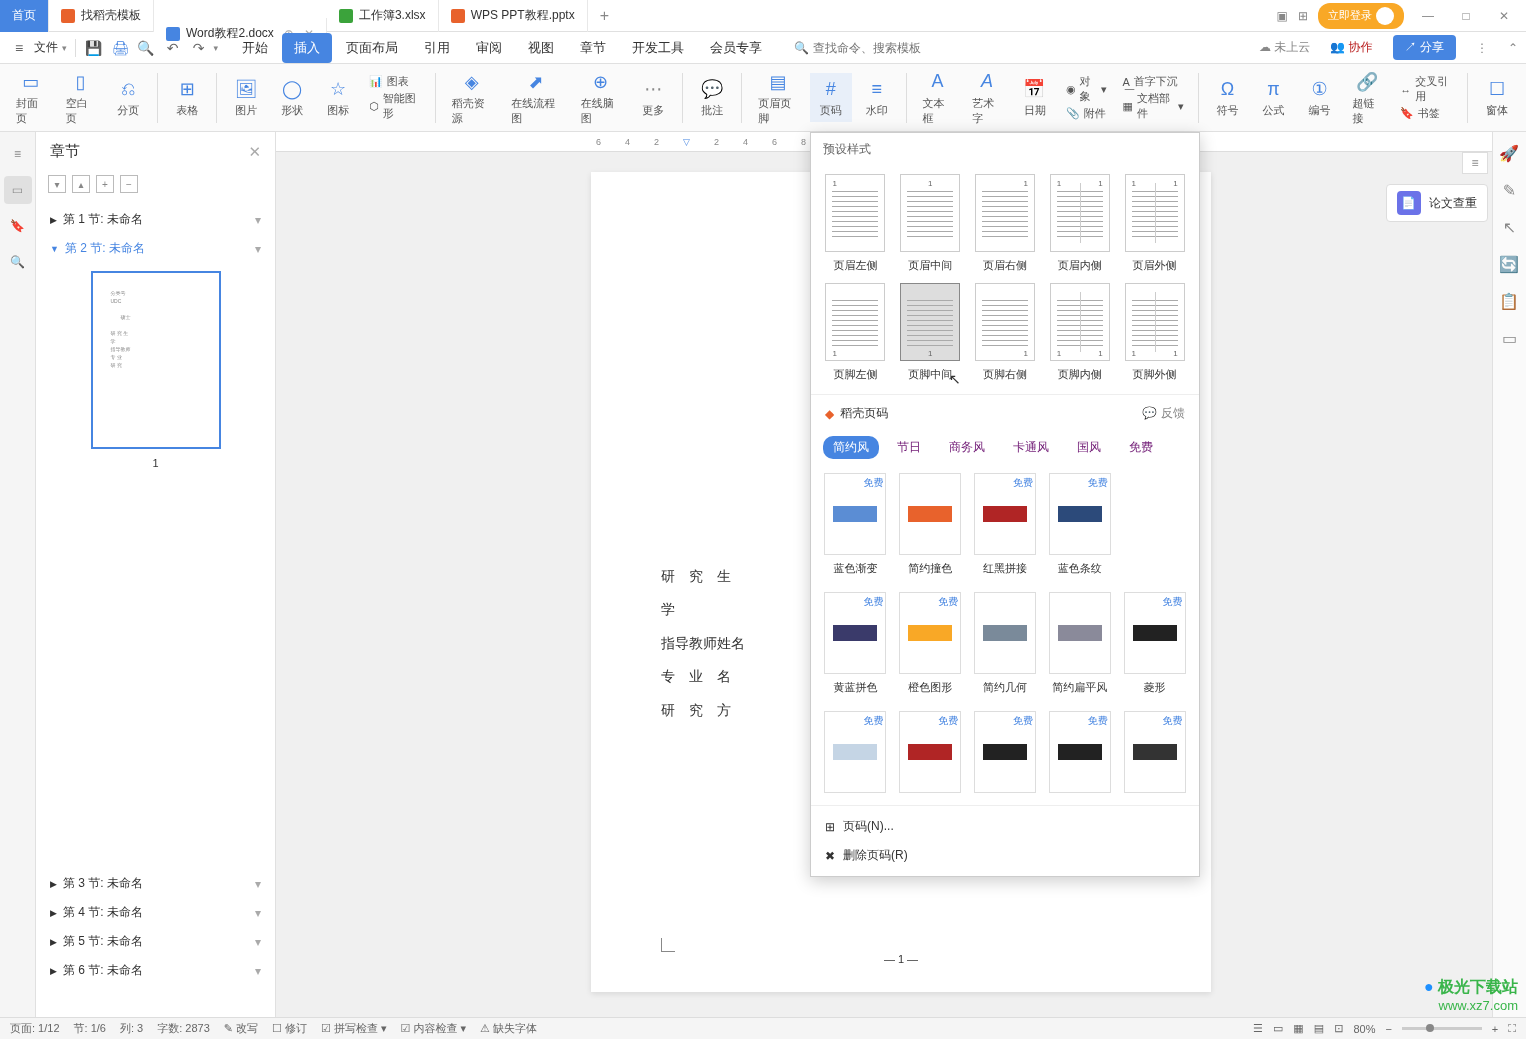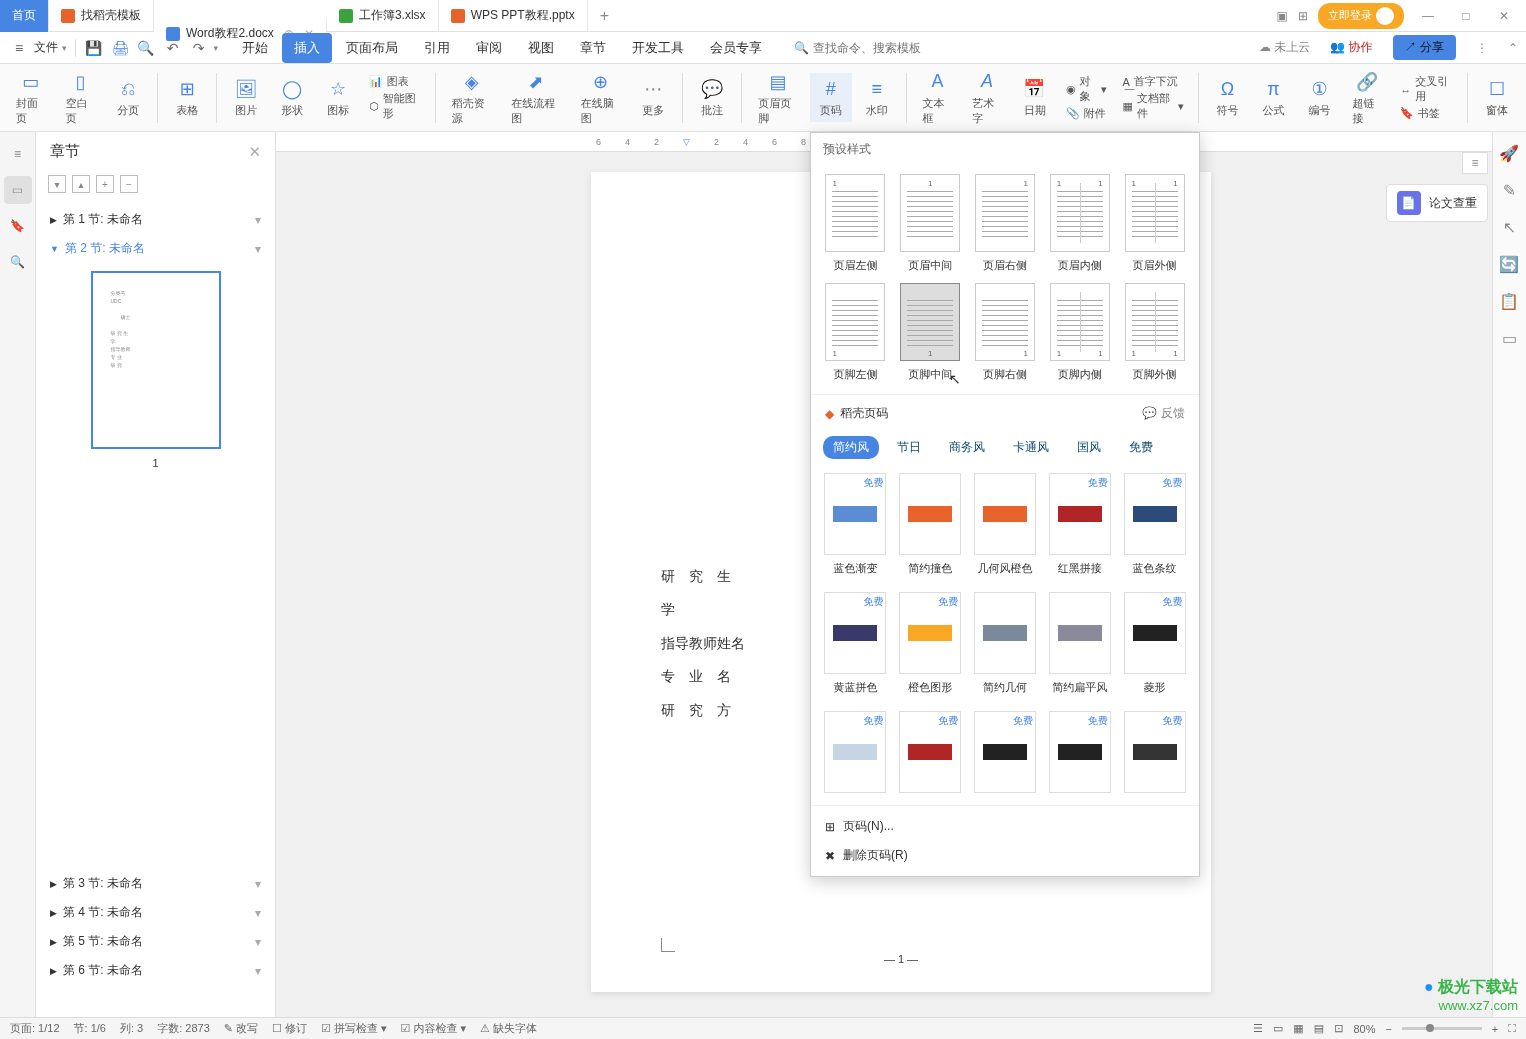--- a/index.html
+++ b/index.html
@@ -26,21 +26,21 @@
 .menubar { height: 32px; display: flex; align-items: center; padding: 0 8px; gap: 4px; border-bottom: 1px solid #e0e0e0; }
 .menu-icon { width: 22px; height: 22px; display: flex; align-items: center; justify-content: center; color: #666; font-size: 14px; }
 .menu-icon.blue { color: #4685e1; }
 .menu-sep { width: 1px; height: 18px; background: #ddd; margin: 0 4px; }
 .menu-tabs { display: flex; gap: 2px; margin-left: 8px; align-items: center; }
 .menu-tab { padding: 6px 12px; font-size: 13px; cursor: pointer; }
 .menu-tab.active { background: #4685e1; color: #fff; border-radius: 4px; }
 .search-box { display: flex; align-items: center; gap: 4px; color: #aaa; margin-left: 16px; }
 .search-box input { border: none; outline: none; font-size: 12px; width: 140px; }
 .menubar-right { margin-left: auto; display: flex; align-items: center; gap: 20px; }
-.share-btn { background: #4685e1; color: #0f172a; padding: 4px 12px; border-radius: 4px; font-size: 12px; }
+.share-btn { background: #4685e1; color: #ffffff; padding: 4px 12px; border-radius: 4px; font-size: 12px; }
 
 
 .ribbon { height: 68px; display: flex; align-items: center; padding: 0 8px; gap: 4px; border-bottom: 1px solid #e0e0e0; background: #fafafa; }
 .ribbon-item { display: flex; flex-direction: column; align-items: center; justify-content: center; padding: 4px 8px; gap: 2px; font-size: 11px; color: #555; cursor: pointer; min-width: 42px; }
 .ribbon-item.active { background: #e8eff9; }
 .ribbon-icon { width: 24px; height: 24px; display: flex; align-items: center; justify-content: center; font-size: 18px; color: #4685e1; }
 .ribbon-icon.gray { color: #888; }
 .ribbon-sep { width: 1px; height: 50px; background: #ddd; margin: 0 4px; }
 .ribbon-stack { display: flex; flex-direction: column; gap: 2px; padding: 2px 6px; font-size: 11px; }
 .ribbon-stack-item { display: flex; align-items: center; gap: 4px; color: #555; }
@@ -81,21 +81,21 @@
 .preset-item { display: flex; flex-direction: column; align-items: center; gap: 6px; font-size: 11px; }
 .preset-preview { width: 60px; height: 78px; border: 1px solid #ccc; background: #fff; position: relative; cursor: pointer; }
 .preset-preview:hover, .preset-preview.hover { background: #ddd; border-color: #888; }
 .preset-preview .lines { position: absolute; left: 6px; right: 6px; top: 16px; bottom: 12px; background: repeating-linear-gradient(to bottom, #aaa 0, #aaa 1px, transparent 1px, transparent 5px); }
 .preset-preview .pn { position: absolute; font-size: 8px; color: #666; }
 
 .dk-section { border-top: 1px solid #eee; }
 .dk-header { display: flex; align-items: center; padding: 10px 14px; font-size: 12px; }
 .dk-header .feedback { margin-left: auto; color: #888; }
 .tag-row { display: flex; gap: 8px; padding: 4px 12px 10px; font-size: 12px; }
-.tag { padding: 3px 10px; border-radius: 10px; color: #0c4a6e; cursor: pointer; }
+.tag { padding: 3px 10px; border-radius: 10px; color: #701a75; cursor: pointer; }
 .tag.active { background: #4685e1; color: #fff; }
 .template-grid { display: grid; grid-template-columns: repeat(5, 1fr); gap: 10px; padding: 4px 12px 12px; }
 .tpl-item { display: flex; flex-direction: column; align-items: center; gap: 6px; font-size: 11px; position: relative; }
 .tpl-preview { width: 62px; height: 82px; border: 1px solid #ddd; background: #fff; position: relative; display: flex; align-items: center; justify-content: center; }
 .tpl-badge { position: absolute; top: 2px; right: 2px; font-size: 10px; color: #4685e1; }
 .tpl-art { width: 44px; height: 16px; }
 .pop-footer { border-top: 1px solid #eee; padding: 6px 0; }
 .pop-action { display: flex; align-items: center; gap: 8px; padding: 6px 14px; font-size: 12px; cursor: pointer; }
 
 
@@ -517,26 +517,20 @@
             <div class="tpl-badge">免费</div>
             <div class="tpl-art" style="background: rgb(91, 141, 212);"></div>
           </div>
           <div>蓝色渐变</div>
         </div>
         <div class="tpl-item">
           <div class="tpl-preview">
             <div class="tpl-art" style="background: rgb(232, 98, 44);"></div>
           </div>
           <div>简约撞色</div>
-        </div>
-        <div class="tpl-item">
-          <div class="tpl-preview">
-            <div class="tpl-art" style="background: rgb(232, 98, 44);"></div>
-          </div>
-          <div>几何风橙色</div>
         </div>
         <div class="tpl-item">
           <div class="tpl-preview">
             <div class="tpl-badge">免费</div>
             <div class="tpl-art" style="background: rgb(176, 37, 37);"></div>
           </div>
           <div>红黑拼接</div>
         </div>
         <div class="tpl-item">
           <div class="tpl-preview">

